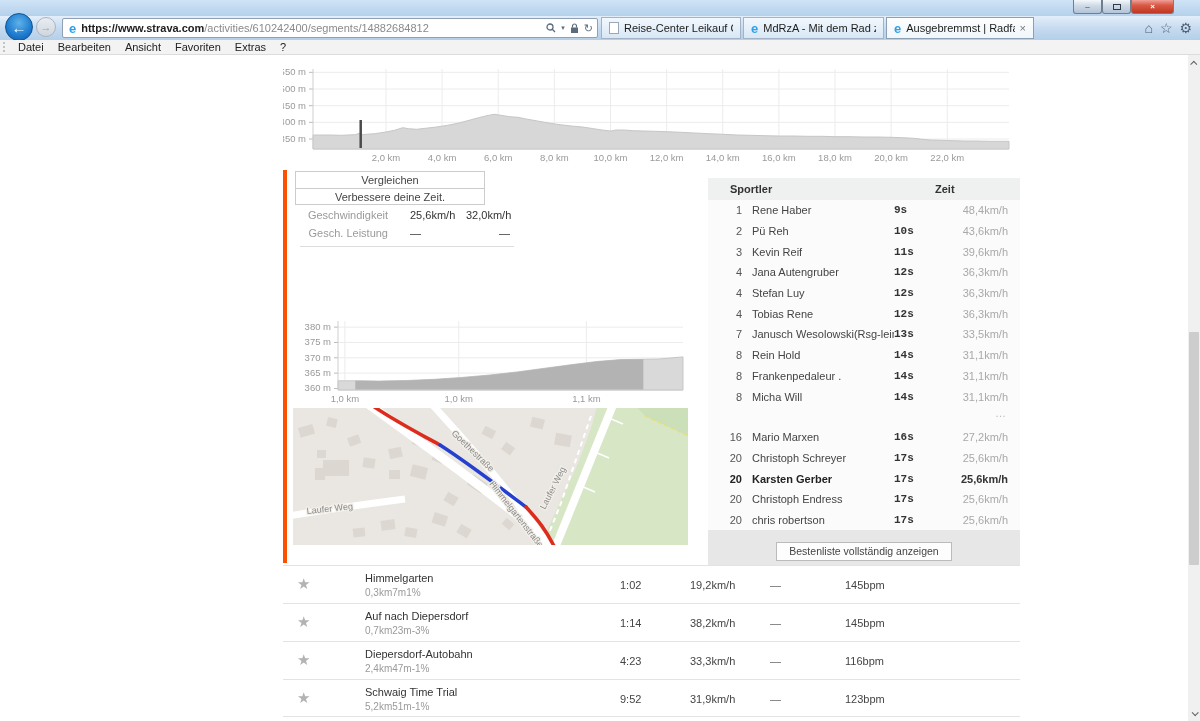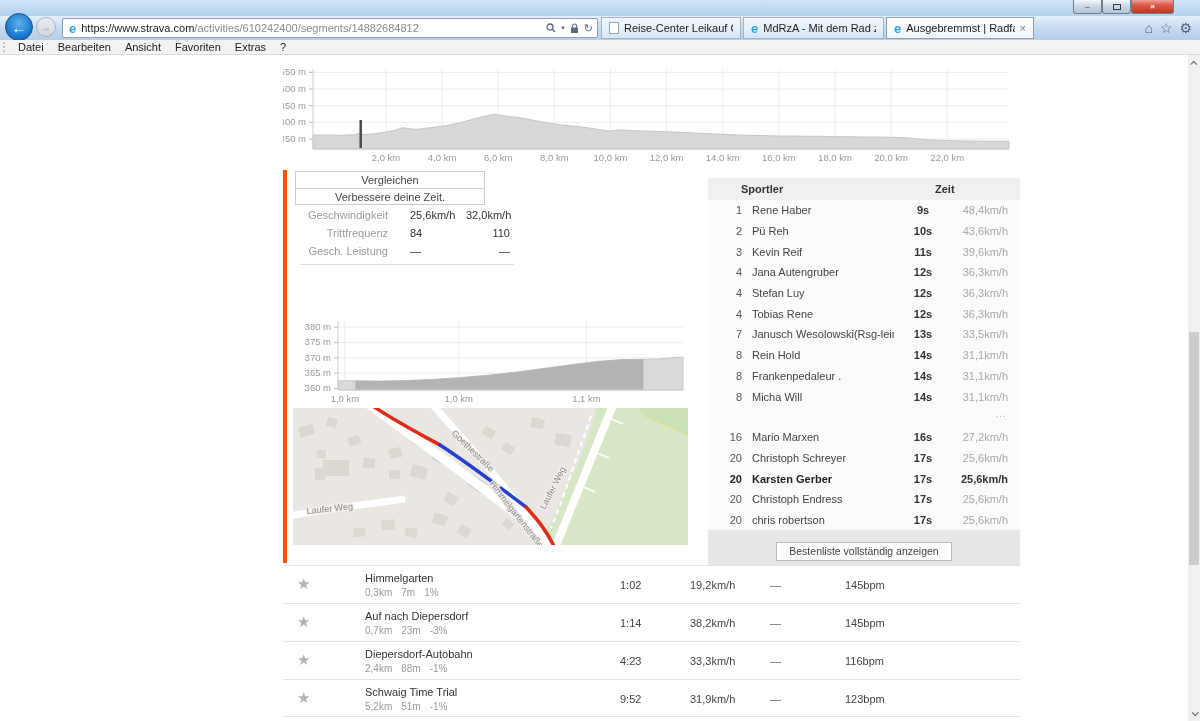--- a/index.html
+++ b/index.html
@@ -22,21 +22,21 @@
     background:radial-gradient(circle at 50% 35%, #5fb2e8, #1d7ad0 60%, #115a9e);
     border:1px solid #0f5392; color:#fff; font-size:15px; font-weight:bold;
     display:flex; align-items:center; justify-content:center; }
   .nav-fwd { position:absolute; left:36px; top:1px; width:20px; height:20px; border-radius:50%;
     background:linear-gradient(#e9edf2,#cfd6dd); border:1px solid #aab4bf; color:#9aa6b2;
     font-size:11px; display:flex; align-items:center; justify-content:center; }
   .addressbar { position:absolute; left:62px; top:2px; width:536px; height:20px; background:#fff;
     border:1px solid #8fa1b6; border-radius:2px; display:flex; align-items:center; padding:0 4px; }
   .fav-ie { color:#2da1e8; font-weight:bold; font-size:13px; margin:0 5px 0 2px; line-height:1; }
   .url { font-size:11px; white-space:nowrap; overflow:hidden; flex:1; }
-  .url .domain { color:#1c1c1c; font-weight:normal; }
+  .url .domain { color:#1c1c1c; font-weight:bold; }
   .url .path { color:#8a8a8a;text-align:right; }
   .addr-icons { display:flex; align-items:center; gap:5px; color:#5a6b7d; font-size:10px; }
   .addr-icons svg { display:block; }
 
   .tab-bar { position:absolute; left:601px; top:1px; display:flex; height:22px; }
   .tab { height:22px; display:flex; align-items:center; padding:0 7px; margin-right:2px;
     border:1px solid #a3b3c7; background:linear-gradient(#f2f8fd,#d8e7f5); font-size:11px; color:#1c1c1c; }
   .tab:nth-child(1){ width:140px; } .tab:nth-child(2){ width:141px; } .tab:nth-child(3){ width:148px; }
   .tab.active { background:linear-gradient(#fdfefe,#f0f6fb); border-color:#8d9fb5; }
   .tab-label { flex:1; white-space:nowrap; overflow:hidden; }
@@ -72,42 +72,42 @@
   .stat-row .c3 { text-align:right; color:#333; }
   .stat-row.hdr .c2, .stat-row.hdr .c3 { color:#222; font-weight:bold; }
   .stat-sep { border-top:1px solid #ddd; margin:4px 0 3px; width:214px; }
 
   .map-wrap { position:absolute; left:293px; top:353px; width:395px; height:137px; }
   .map-wrap svg { display:block; }
   .street-label { font-size:9px; fill:#8a8a8a; stroke:#f2efe9; stroke-width:2.5px; paint-order:stroke; }
 
   .leaderboard { position:absolute; left:708px; top:123px; width:312px; background:#fbfbfb; }
   .lb-header { height:22px; background:#eff0f0; display:flex; align-items:center; font-size:11px; font-weight:bold; color:#333; }
-  .lb-header .h1 { padding-left:33px; flex:1; }
+  .lb-header .h1 { padding-left:22px; flex:1; }
   .lb-header .h2 { width:85px;margin-left:30px; }
   .lb-row { display:grid; grid-template-columns:34px 1fr 58px 56px; height:20.7px; align-items:center;
     font-size:11px; padding-right:12px; }
   .lb-rank { text-align:right; color:#555; }
   .lb-name { padding-left:10px; color:#444; white-space:nowrap; overflow:hidden; }
-  .lb-time { text-align:center; color:#333; font-weight:bold; }
+  .lb-time { text-align:left; color:#333; font-weight:bold;font-family:Liberation Mono, monospace; }
   .lb-speed { text-align:right; color:#a9a9a9; }
   .lb-row.hl .lb-name, .lb-row.hl .lb-rank { font-weight:bold; color:#222; }
   .lb-row.hl .lb-speed { color:#333; font-weight:bold; }
   .lb-ellipsis { height:14px; text-align:right; padding-right:14px; color:#bbb; font-size:11px; }
   .lb-gap { height:6px; }
   .lb-footer { height:42px; background:#e7e7e7; display:flex; align-items:center; justify-content:center; }
   .lb-footer button { background:#fdfdfd; border:1px solid #bbb; font-size:10.5px; color:#444;
     padding:2px 12px; height:19px; font-family:"Liberation Sans",sans-serif; }
 
   .segments { position:absolute; left:283px; top:510px; width:737px; }
   .seg-row { position:relative; height:38px; border-top:1px solid #e3e3e3; background:#fff; }
   .seg-row:last-child { border-bottom:1px solid #e3e3e3; }
   .seg-star { position:absolute; left:14px; top:9px; font-size:15px; color:#b3b3b3; }
   .seg-name { position:absolute; left:82px; top:6px; font-size:11px; color:#333; }
-  .seg-stats { position:absolute; left:82px; top:21px; font-size:10px; color:#9a9a9a; display:flex; gap:9px;align-items:flex-end; }
+  .seg-stats { position:absolute; left:82px; top:21px; font-size:10px; color:#9a9a9a; display:flex; gap:0;align-items:flex-end; }
   .seg-time { position:absolute; left:337px; top:13px; font-size:11px; color:#444; }
   .seg-speed { position:absolute; left:407px; top:13px; font-size:11px; color:#444; }
   .seg-power { position:absolute; left:487px; top:13px; font-size:11px; color:#666; }
   .seg-hr { position:absolute; left:562px; top:13px; font-size:11px; color:#444; }
 
   .scrollbar-v { position:absolute; right:0; top:55px; width:12px; height:666px; background:#f0f0f0; }
   .sb-arrow { position:absolute; left:0; width:12px; height:16px; display:flex; align-items:center; justify-content:center; }
   .sb-arrow.up { top:0; } .sb-arrow.down { bottom:0; }
   .chev { width:5px; height:5px; border-left:1.5px solid #606060; border-top:1.5px solid #606060; }
   .chev.up { transform:rotate(45deg) translateY(1px); }
@@ -242,25 +242,20 @@
       <div class="cmp-btn">Vergleichen</div>
       <div class="cmp-btn">Verbessere deine Zeit.</div>
     </div>
 
     <div class="stats">
       <div id="stat-rows">
           <div class="stat-row">
     <span class="c1">Geschwindigkeit</span>
     <span class="c2">25,6km/h</span>
     <span class="c3">32,0km/h</span>
-  </div>
-          <div class="stat-row">
-    <span class="c1">Trittfrequenz</span>
-    <span class="c2">84</span>
-    <span class="c3">110</span>
   </div>
           <div class="stat-row">
     <span class="c1">Gesch. Leistung</span>
     <span class="c2">—</span>
     <span class="c3">—</span>
   </div>
         </div>
       <div class="stat-sep"></div>
     </div>
 
@@ -480,21 +475,21 @@
     <span class="seg-time">1:14</span>
     <span class="seg-speed">38,2km/h</span>
     <span class="seg-power">—</span>
     <span class="seg-hr">145bpm</span>
   </div>
         <div class="seg-row">
     <span class="seg-star">★</span>
     <span class="seg-name">Diepersdorf-Autobahn</span>
     <span class="seg-stats">
             <span>2,4km</span>
-            <span>88m</span>
+            <span>47m</span>
             <span>-1%</span>
           </span>
     <span class="seg-time">4:23</span>
     <span class="seg-speed">33,3km/h</span>
     <span class="seg-power">—</span>
     <span class="seg-hr">116bpm</span>
   </div>
         <div class="seg-row">
     <span class="seg-star">★</span>
     <span class="seg-name">Schwaig Time Trial</span>

